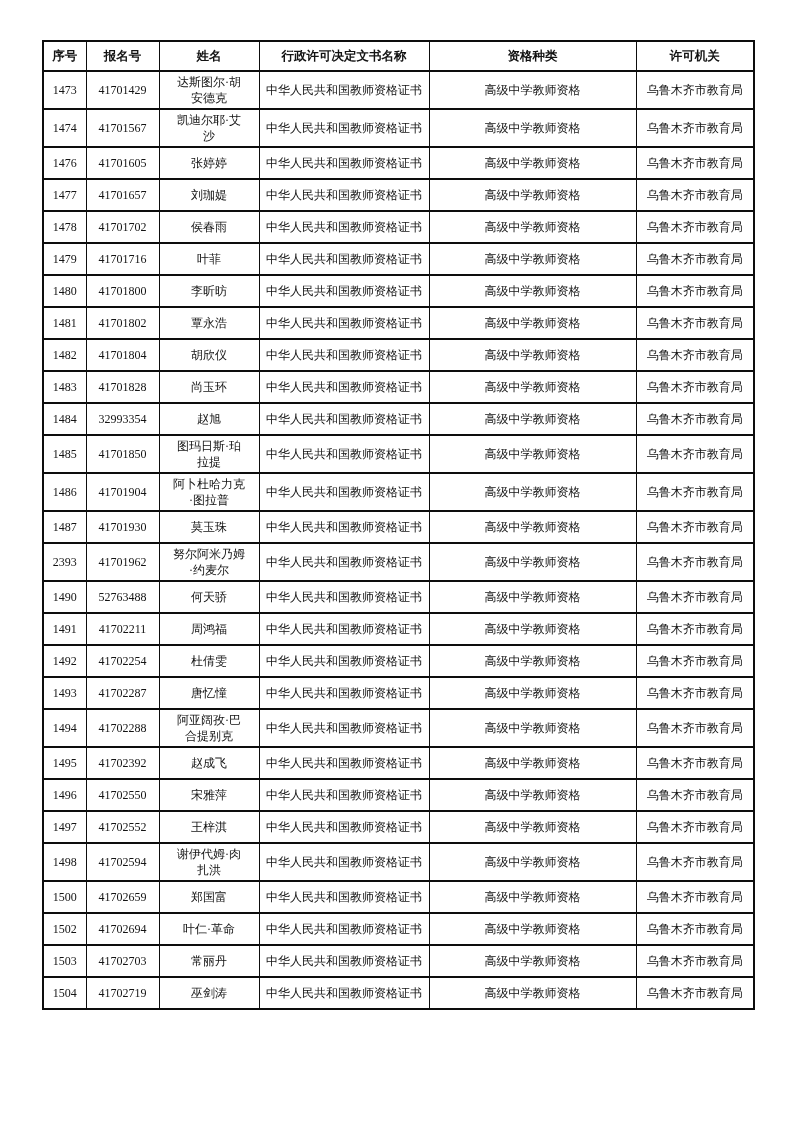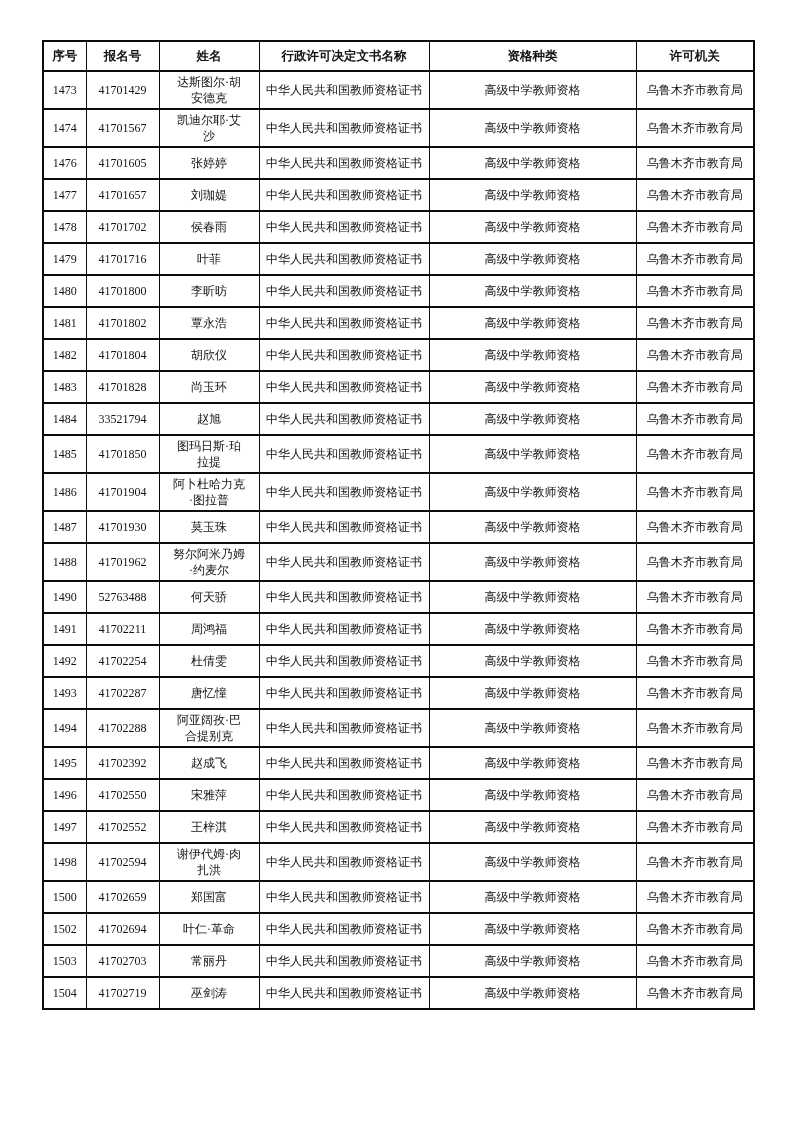--- a/index.html
+++ b/index.html
@@ -157,21 +157,21 @@
         <tr>
           <td>1483</td>
           <td>41701828</td>
           <td class="col-name">尚玉环</td>
           <td>中华人民共和国教师资格证书</td>
           <td>高级中学教师资格</td>
           <td>乌鲁木齐市教育局</td>
         </tr>
         <tr>
           <td>1484</td>
-          <td>33521794</td>
+          <td>32993354</td>
           <td class="col-name">赵旭</td>
           <td>中华人民共和国教师资格证书</td>
           <td>高级中学教师资格</td>
           <td>乌鲁木齐市教育局</td>
         </tr>
         <tr>
           <td>1485</td>
           <td>41701850</td>
           <td class="col-name">图玛日斯·珀拉提</td>
           <td>中华人民共和国教师资格证书</td>
@@ -188,21 +188,21 @@
         </tr>
         <tr>
           <td>1487</td>
           <td>41701930</td>
           <td class="col-name">莫玉珠</td>
           <td>中华人民共和国教师资格证书</td>
           <td>高级中学教师资格</td>
           <td>乌鲁木齐市教育局</td>
         </tr>
         <tr>
-          <td>1488</td>
+          <td>2393</td>
           <td>41701962</td>
           <td class="col-name">努尔阿米乃姆·约麦尔</td>
           <td>中华人民共和国教师资格证书</td>
           <td>高级中学教师资格</td>
           <td>乌鲁木齐市教育局</td>
         </tr>
         <tr>
           <td>1490</td>
           <td>52763488</td>
           <td class="col-name">何天骄</td>

